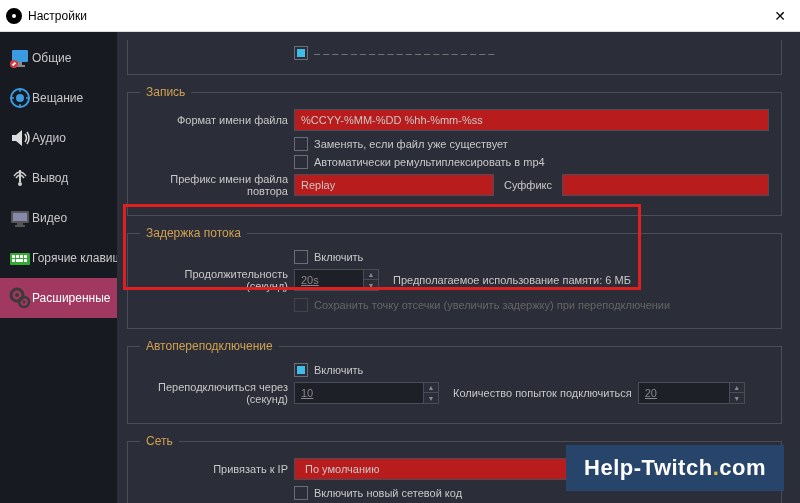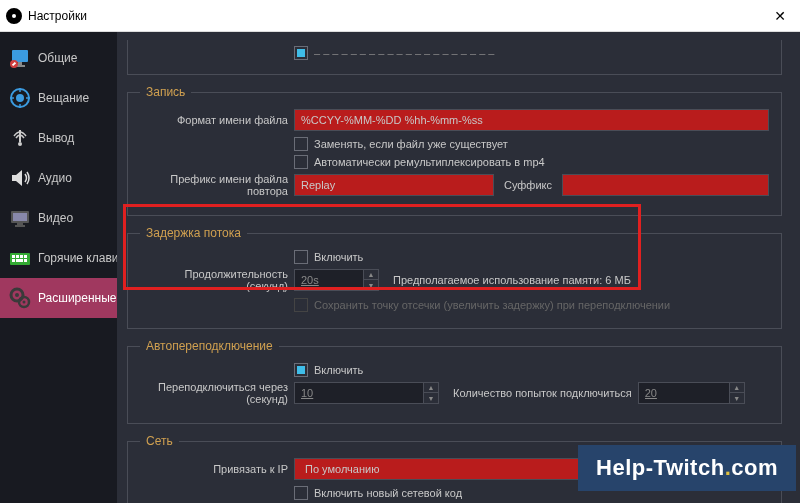--- a/index.html
+++ b/index.html
@@ -5,21 +5,21 @@
 * { margin: 0; padding: 0; box-sizing: border-box; font-family: "Segoe UI", Tahoma, sans-serif; }
 body { background: #2b2e38; color: #c8c8c8; overflow: hidden; }
 .window { width: 800px; height: 503px; background: #fff; display: flex; flex-direction: column; }
 .titlebar { height: 32px; background: #fff; display: flex; align-items: center; padding: 0 6px; border-bottom: 1px solid #ddd; }
 .titlebar-icon { width: 16px; height: 16px; border-radius: 50%; border: 2px solid #000; margin-right: 6px; background: #000; display: flex; align-items: center; justify-content: center; }
 .titlebar-icon::after { content: ""; width: 4px; height: 4px; background: #fff; border-radius: 50%; }
 .titlebar-text { font-size: 12px; color: #000; flex: 1; }
 .titlebar-close { font-size: 14px; color: #000; cursor: pointer; padding: 0 8px; }
 .body { flex: 1; display: flex; background: #2b2e38; overflow: hidden; position: relative; }
 .sidebar { width: 117px; background: #181a21; display: flex; flex-direction: column; padding-top: 6px; overflow: hidden; }
-.sidebar-item { display: flex; align-items: center; padding: 6px 8px; cursor: pointer; font-size: 12px; color: #c8c8c8; gap: 6px; white-space: nowrap; height: 40px; }
+.sidebar-item { display: flex; align-items: center; padding: 6px 8px; cursor: pointer; font-size: 12px; color: #c8c8c8; white-space: nowrap; height: 40px; }
 .sidebar-item.active { background: #a0385f; color: #fff; }
 .sidebar-icon { width: 24px; height: 24px; flex-shrink: 0; display: flex; align-items: center; justify-content: center; }
 .main { flex: 1; background: #2b2e38; overflow-y: auto; padding: 8px 18px 8px 10px; position: relative; }
 .main::-webkit-scrollbar { width: 10px; }
 .main::-webkit-scrollbar-track { background: #1e2028; }
 .main::-webkit-scrollbar-thumb { background: #4a4d57; }
 fieldset { border: 1px solid #4a4d57; margin-bottom: 10px; padding: 10px 12px 12px 12px; font-size: 12px; }
 legend { color: #d0a050; padding: 0 6px; font-size: 12px; }
 .row { display: flex; align-items: center; margin-bottom: 6px; gap: 6px; }
 .label { width: 148px; text-align: right; font-size: 11px; color: #c8c8c8; flex-shrink: 0; }
@@ -30,21 +30,21 @@
 .checkbox.disabled { border-color: #444; }
 .suffix-label { font-size: 11px; margin: 0 4px; }
 .spinner { display: flex; align-items: center; }
 .spinner-input { background: #1e2028; border: 1px solid #4a4d57; color: #888; font-size: 11px; padding: 3px 6px; height: 22px; width: 70px; text-decoration: underline; }
 .spinner-btns { display: flex; flex-direction: column; border: 1px solid #4a4d57; border-left: none; }
 .spinner-btn { width: 14px; height: 10px; background: #2b2e38; font-size: 7px; color: #888; display: flex; align-items: center; justify-content: center; cursor: pointer; }
 .spinner-btn:first-child { border-bottom: 1px solid #4a4d57; }
 .after-text { font-size: 11px; margin-left: 8px; }
 .disabled-text { color: #666; }
 .highlight-box { position: absolute; border: 3px solid #e02020; pointer-events: none; }
-.watermark { position: absolute; right: 4px; bottom: 12px; background: #27446b; color: #fff; font-size: 22px; font-weight: bold; padding: 10px 18px; letter-spacing: 0.5px; }
+.watermark { position: absolute; right: 16px; bottom: 12px; background: #27446b; color: #fff; font-size: 22px; font-weight: bold; padding: 10px 18px; letter-spacing: 0.5px; }
 .watermark .dot { color: #e0c040; }
 .top-partial { border: 1px solid #4a4d57; border-top: none; margin-bottom: 10px; padding: 6px 12px 10px 12px; }
 </style>
 </head>
 <body>
 
 <div class="window">
   <div class="titlebar">
     <div class="titlebar-icon"></div>
     <div class="titlebar-text">Настройки</div>
@@ -70,37 +70,37 @@
               <circle cx="12" cy="12" r="9" fill="none" stroke="#3b9be0" stroke-width="2"></circle>
               <circle cx="12" cy="12" r="4" fill="#3b9be0"></circle>
               <path d="M2 12 L6 12 M18 12 L22 12 M12 2 L12 6 M12 18 L12 22" stroke="#3b9be0" stroke-width="1.5"></path>
             </svg>
           </span>
         <span>Вещание</span>
       </div>
       <div class="sidebar-item">
         <span class="sidebar-icon">
             <svg width="24" height="24">
+              <path d="M4 9 L8 9 L14 4 L14 20 L8 15 L4 15 Z" fill="#ddd"></path>
+              <path d="M17 8 Q20 12 17 16" fill="none" stroke="#ddd" stroke-width="1.5"></path>
+              <path d="M19 6 Q23 12 19 18" fill="none" stroke="#ddd" stroke-width="1.5"></path>
+            </svg>
+          </span>
+        <span>Аудио</span>
+      </div>
+      <div class="sidebar-item">
+        <span class="sidebar-icon">
+            <svg width="24" height="24">
               <line x1="12" y1="4" x2="12" y2="16" stroke="#ccc" stroke-width="2"></line>
               <circle cx="12" cy="18" r="2" fill="#ccc"></circle>
               <path d="M6 10 Q12 2 18 10" fill="none" stroke="#ccc" stroke-width="1.5"></path>
               <path d="M8 12 Q12 6 16 12" fill="none" stroke="#ccc" stroke-width="1.5"></path>
             </svg>
           </span>
         <span>Вывод</span>
-      </div>
-      <div class="sidebar-item">
-        <span class="sidebar-icon">
-            <svg width="24" height="24">
-              <path d="M4 9 L8 9 L14 4 L14 20 L8 15 L4 15 Z" fill="#ddd"></path>
-              <path d="M17 8 Q20 12 17 16" fill="none" stroke="#ddd" stroke-width="1.5"></path>
-              <path d="M19 6 Q23 12 19 18" fill="none" stroke="#ddd" stroke-width="1.5"></path>
-            </svg>
-          </span>
-        <span>Аудио</span>
       </div>
       <div class="sidebar-item">
         <span class="sidebar-icon">
             <svg width="24" height="24">
               <rect x="3" y="5" width="18" height="12" fill="#555" rx="1"></rect>
               <rect x="5" y="7" width="14" height="8" fill="#88a"></rect>
               <rect x="9" y="17" width="6" height="2" fill="#555"></rect>
               <rect x="7" y="19" width="10" height="2" fill="#555"></rect>
             </svg>
           </span>

